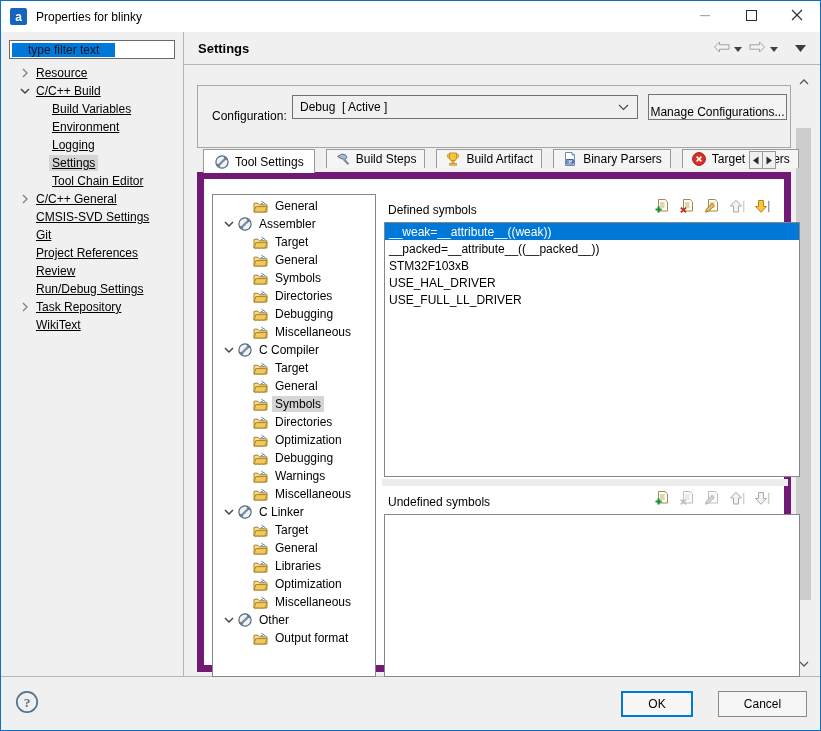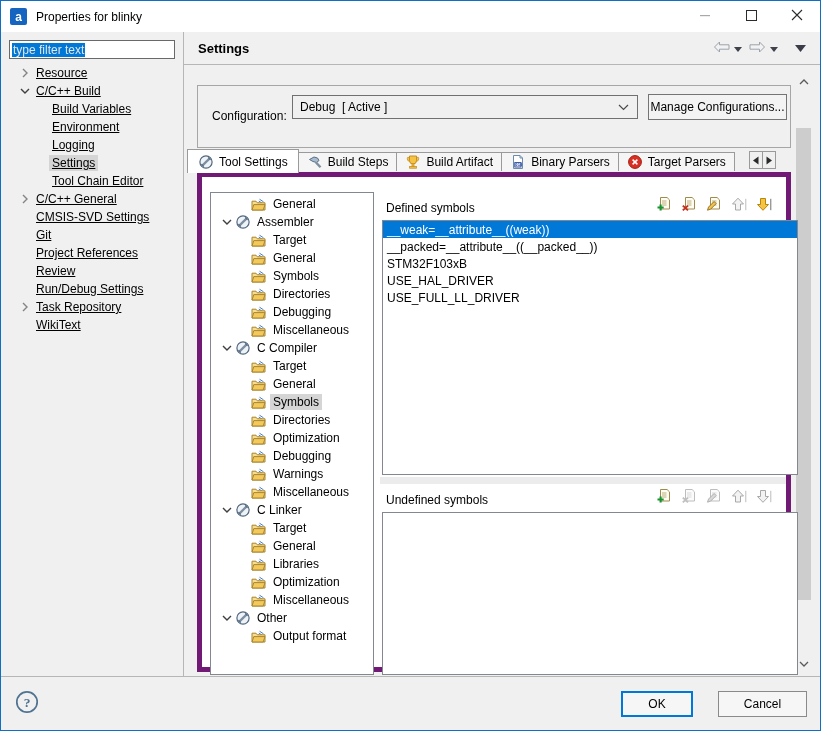--- a/index.html
+++ b/index.html
@@ -9,21 +9,21 @@
   
   .titlebar{position:absolute;left:0;top:0;right:0;height:31px;background:#fff;display:flex;align-items:center;}
   .app-icon{margin-left:9px;width:17px;height:17px;flex:none;display:flex;}
   .title-text{margin-left:9px;font-size:12px;}
   .win-controls{margin-left:auto;display:flex;height:100%;}
   .win-btn{width:46px;height:100%;display:flex;align-items:center;justify-content:center;}
   
   .sidebar{position:absolute;left:0;top:31px;width:183px;bottom:54px;background:#f0f0f0;border-right:1px solid #b6b6b6;}
   .filter{position:absolute;left:8px;top:8px;width:166px;height:19px;background:#fff;border:1px solid #696969;
           display:flex;align-items:center;padding:0 2px;overflow:hidden;}
-  .filter .seltext{background:#0078d7;color:#e5e5e5;padding:0 1px;white-space:nowrap;}
+  .filter .seltext{background:#0078d7;color:#0f172a;padding:0 16px;white-space:nowrap;}
   .tree{position:absolute;left:0;top:33px;right:1px;}
   .srow{height:18px;display:flex;align-items:flex-start;padding-left:16px;text-decoration:underline;}
   .srow.child{padding-left:32px;}
   .twisty{width:16px;height:16px;flex:none;display:flex;align-items:center;justify-content:center;}
   .srow .lbl{padding:1px 3px;white-space:nowrap;}
   .srow .lbl.sel{background:#d5d5d5;}
   
   .header{position:absolute;left:183px;top:31px;right:0;height:33px;border-bottom:1px solid #b6b6b6;
           display:flex;align-items:center;background:#f0f0f0;}
   .header-title{font-weight:bold;font-size:13px;margin-left:14px;}
@@ -31,36 +31,36 @@
   .nav .navgrp{display:flex;align-items:center;gap:4px;}
   .nav .viewmenu{margin-left:10px;display:flex;}
   
   .main{position:absolute;left:183px;top:64px;right:0;bottom:54px;background:#f0f0f0;}
   .config-box{position:absolute;left:13px;top:20px;width:594px;height:63px;border:1px solid #a6a6a6;}
   .config-label{position:absolute;left:14px;top:23px;}
   .combo{position:absolute;left:94px;top:9px;width:346px;height:24px;background:#f0f0f0;border:1px solid #707070;
          display:flex;align-items:center;padding:0 8px 0 7px;white-space:pre;}
   .combo .chev{margin-left:auto;display:flex;}
   .manage-btn{position:absolute;left:450px;top:8px;width:139px;height:26px;background:#f3f3f3;border:1px solid #747474;
-              display:flex;align-items:center;justify-content:center;}
+              display:flex;align-items:flex-end;justify-content:center;}
   
   .vscroll{position:absolute;left:611px;top:8px;width:17px;height:599px;background:#f0f0f0;}
   .vs-btn{position:absolute;left:0;width:17px;height:17px;display:flex;align-items:center;justify-content:center;}
   .vs-up{top:0;} .vs-down{bottom:0;}
   .vs-thumb{position:absolute;left:1px;top:55px;width:15px;height:472px;background:#cdcdcd;}
   
-  .tabstrip{position:absolute;left:3px;top:84px;height:24px;display:flex;align-items:center;z-index:3;}
+  .tabstrip{position:absolute;left:19px;top:84px;height:24px;display:flex;align-items:flex-start;z-index:3;gap:12px;}
   .tab{height:19px;display:flex;align-items:center;gap:5px;padding:0 8px;border:1px solid #9a9a9a;border-bottom:none;
        background:#f5f5f5;margin-right:-1px;white-space:nowrap;}
   .tab.active{height:24px;background:#fff;z-index:4;padding:0 10px;}
   .tab .ticon{display:flex;flex:none;}
   .tabscroll{position:absolute;top:86px;left:566px;display:flex;z-index:5;}
   .tsbtn{width:14px;height:18px;border:1px solid #9a9a9a;background:#f0f0f0;display:flex;align-items:center;justify-content:center;margin-left:-1px;}
   
-  .tabpage{position:absolute;left:13px;top:107px;width:594px;height:500px;background:#fff;border:5px solid #701a75;z-index:2;}
+  .tabpage{position:absolute;left:13px;top:107px;width:594px;height:500px;background:#fff;border:7px solid #701a75;z-index:2;}
   .tool-tree{position:absolute;left:8px;top:15px;width:164px;height:483px;background:#fff;border:1px solid #828790;
              overflow:hidden;padding-top:2px;}
   .trow{height:18px;display:flex;align-items:center;padding-left:8px;white-space:nowrap;}
   .trow.leaf{padding-left:40px;}
   .trow .ticon{width:16px;height:16px;flex:none;display:flex;margin-right:3px;}
   .trow .tlbl{padding:1px 3px;}
   .trow .tlbl.sel{background:#d5d5d5;}
   .sec-label{position:absolute;left:184px;font-size:12px;}
   .sec-toolbar{position:absolute;right:13px;display:flex;gap:8px;}
   .tbtn{width:17px;height:17px;display:flex;align-items:center;justify-content:center;}

